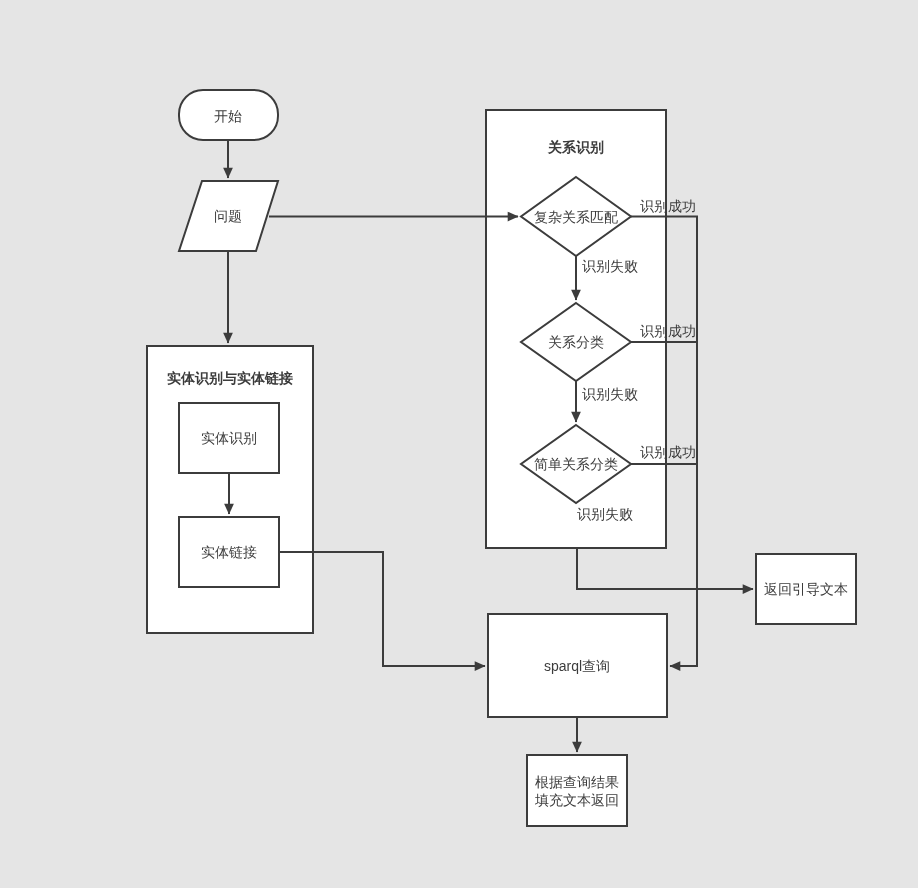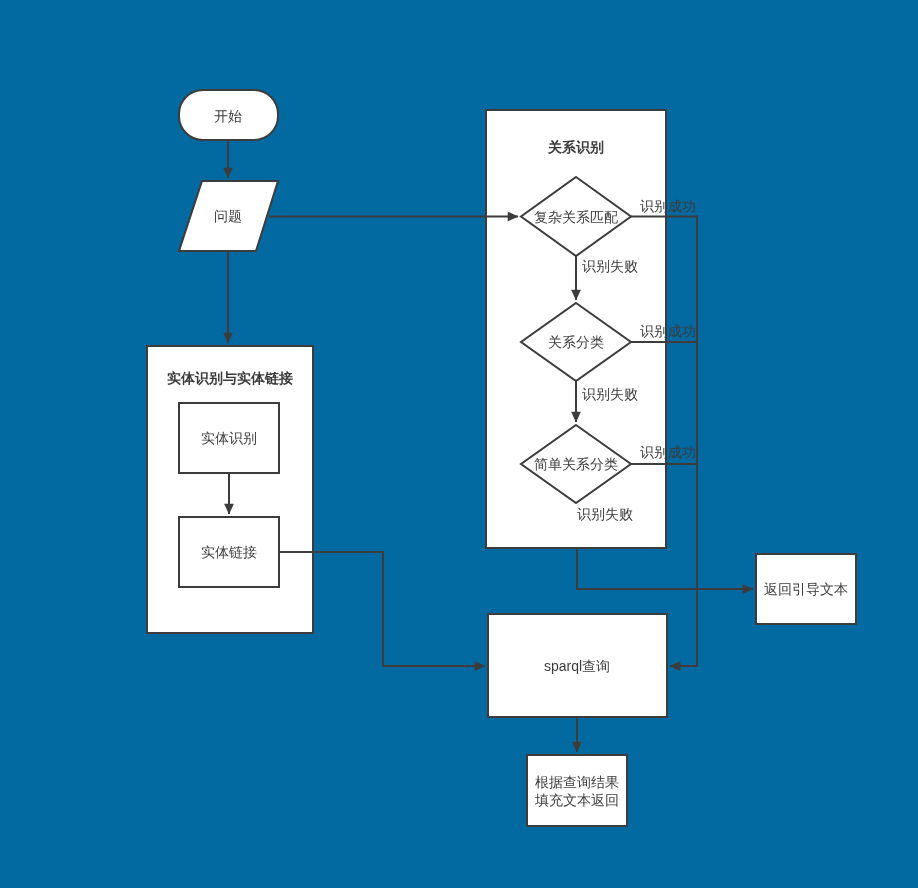--- a/index.html
+++ b/index.html
@@ -4,21 +4,21 @@
 <style>
   html, body {
     margin: 0;
     padding: 0;
     background: #ffffff;
   }
   .canvas {
     position: relative;
     width: 918px;
     height: 888px;
-    background: #0369a1;
+    background: #e5e5e5;
     font-family: "Liberation Sans", "DejaVu Sans", sans-serif;
     overflow: hidden;
   }
   svg {
     display: block;
   }
   .shape {
     fill: #ffffff;
     stroke: #3c3c3c;
     stroke-width: 2;

